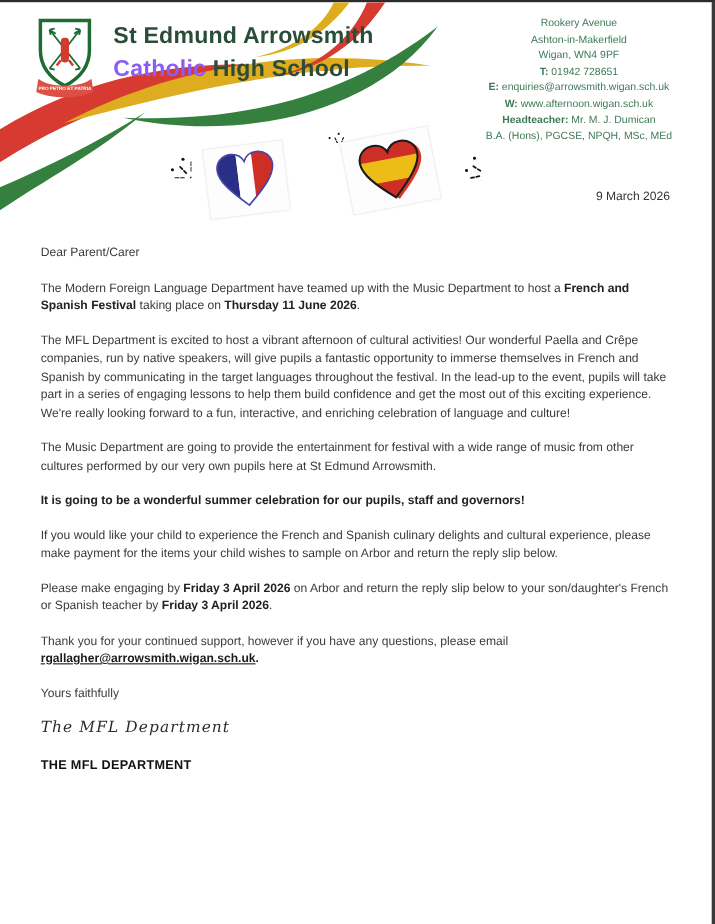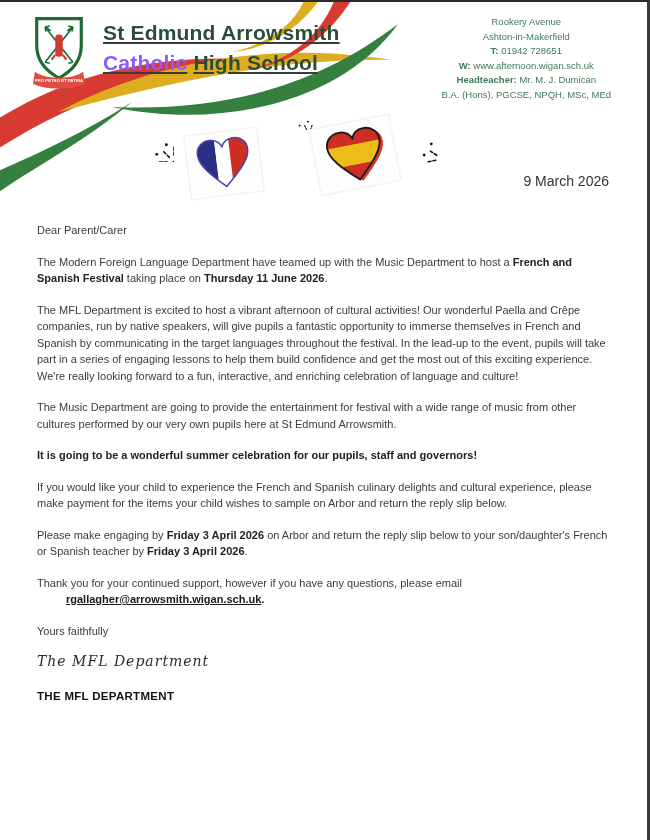--- a/index.html
+++ b/index.html
@@ -5,47 +5,47 @@
   html,body{margin:0;padding:0;background:#ffffff;}
   .page{
     position:relative;width:650px;height:840px;background:#ffffff;overflow:hidden;
     font-family:"Liberation Sans",sans-serif;color:#3b3b3b;
     border-top:2px solid #2b2b2b;border-right:3px solid #3a3a3a;box-sizing:border-box;
   }
   
   .ribbons{position:absolute;top:0;left:0;z-index:0;pointer-events:none;}
   .crest{position:absolute;left:30px;top:12px;width:58px;height:78px;z-index:2;}
   .school-title{position:absolute;left:103px;top:16px;z-index:2;line-height:30px;
-    font-weight:bold;font-size:21px;letter-spacing:.2px;text-decoration:underline;}
+    font-weight:bold;font-size:21px;letter-spacing:.2px;}
   .t-green{color:#2b4c38;}
   .t-red{color:#8b5cf6;margin-right:6px;}
   .address{position:absolute;right:36px;top:13px;z-index:2;text-align:center;
     font-size:9.5px;line-height:14.6px;color:#3d7a58;}
   .address b{font-weight:bold;}
-  .date-line{position:absolute;right:38px;top:171px;z-index:2;font-size:14px;color:#333;}
+  .date-line{position:absolute;right:38px;top:171px;z-index:2;font-size:11px;color:#333;}
   
   .fw{position:absolute;z-index:1;}
   .fw1{left:128px;top:114px;width:46px;height:46px;}
   .fw2{left:284px;top:97px;width:31px;height:31px;}
   .fw3{left:393px;top:117px;width:45px;height:45px;}
   .heart-card{position:absolute;z-index:1;background:#fdfdfd;border:1px solid #efefef;
     box-shadow:0 0 2px rgba(0,0,0,.05);display:flex;align-items:center;justify-content:center;}
   .heart-fr{left:187px;top:129px;width:72px;height:63px;transform:rotate(-7deg);}
   .heart-es{left:314px;top:119px;width:80px;height:66px;transform:rotate(-11deg);}
   .heart-card svg{width:86%;height:86%;}
   
   .letter{position:absolute;left:37px;top:220px;width:576px;z-index:2;
     font-size:11px;line-height:16.5px;color:#3b3b3b;}
   .letter p{margin:0 0 15px 0;}
   .letter strong{color:#222;}
   .bold-para{font-weight:bold;color:#222;}
   ul.costs{margin:2px 0 15px 0;padding:7px 0 7px 24px;
     border-top:1.5px solid #1d1d1d;border-bottom:1.5px solid #1d1d1d;}
   ul.costs li{list-style-type:square;line-height:17.5px;padding-left:4px;}
-  .email-link{font-weight:bold;color:#1a1a1a;text-decoration:underline;cursor:pointer;margin-left:29px;}
+  .email-link{font-weight:bold;color:#1a1a1a;text-decoration:underline;cursor:pointer;}
   .sig-script{font-family:"DejaVu Serif",serif;font-style:italic;font-size:14px;
     letter-spacing:1px;color:#2b2b2b;margin:4px 0 18px 0 !important;}
   .sig-caps{font-weight:bold;font-size:11.5px;color:#111;letter-spacing:.3px;}
   .closing{margin-bottom:14px !important;}
 </style>
 </head>
 <body>
 
 <div class="page">
 
@@ -80,21 +80,23 @@
   </svg>
 
   <div class="school-title">
     <div class="t-green">St Edmund Arrowsmith</div>
     <div><span class="t-red">Catholic</span><span class="t-green">High School</span></div>
   </div>
 
   <div class="address">
     <div>Rookery Avenue</div>
     <div>Ashton-in-Makerfield</div>
+    <div>Wigan, WN4 9PF</div>
     <div><b>T:</b><span> 01942 728651</span></div>
+    <div><b>E:</b><span> enquiries@arrowsmith.wigan.sch.uk</span></div>
     <div><b>W:</b><span> www.afternoon.wigan.sch.uk</span></div>
     <div><b>Headteacher:</b><span> Mr. M. J. Dumican</span></div>
     <div>B.A. (Hons), PGCSE, NPQH, MSc, MEd</div>
   </div>
 
   <svg style="position:absolute;width:0;height:0" aria-hidden="true">
     <symbol id="firework" viewBox="-24 -24 48 48">
       <g stroke="#141414" stroke-width="1.7" fill="none" stroke-dasharray="3 2.2" stroke-linecap="round">
         <path d="M7,0 L17,0"></path>
           <path d="M4.9,4.9 L12,12"></path>

